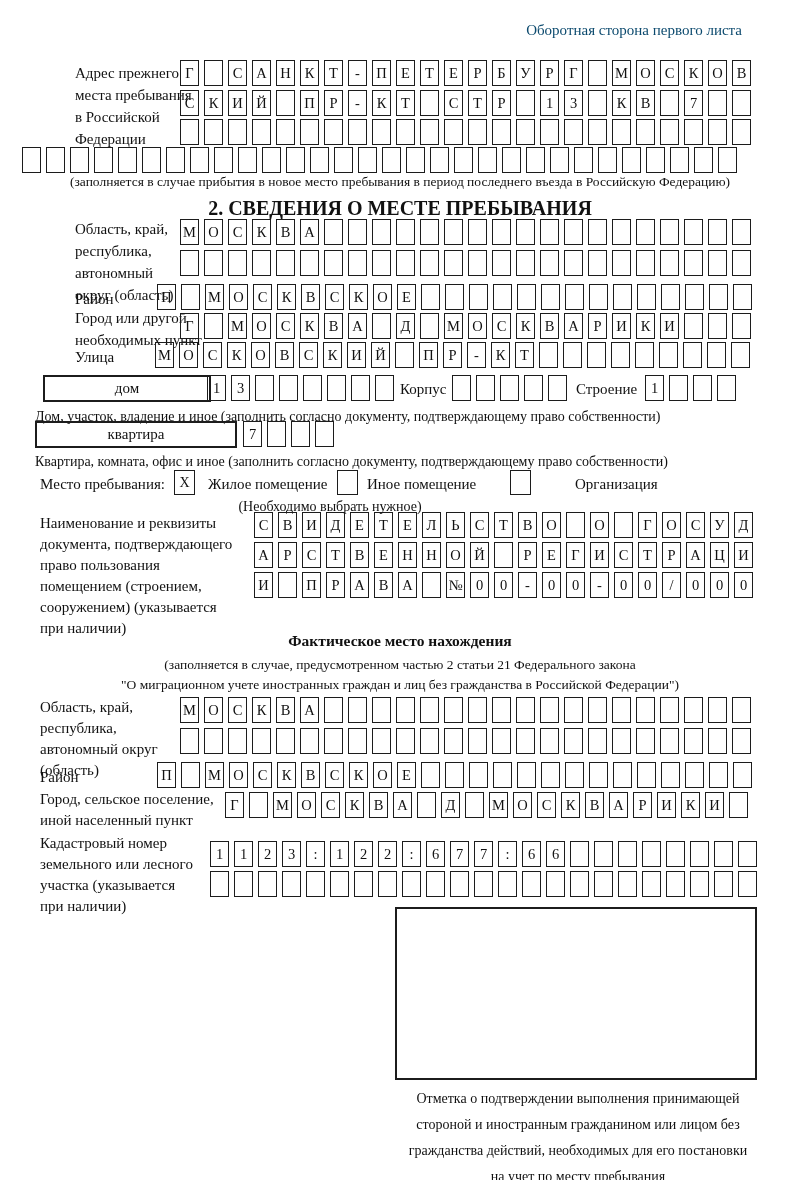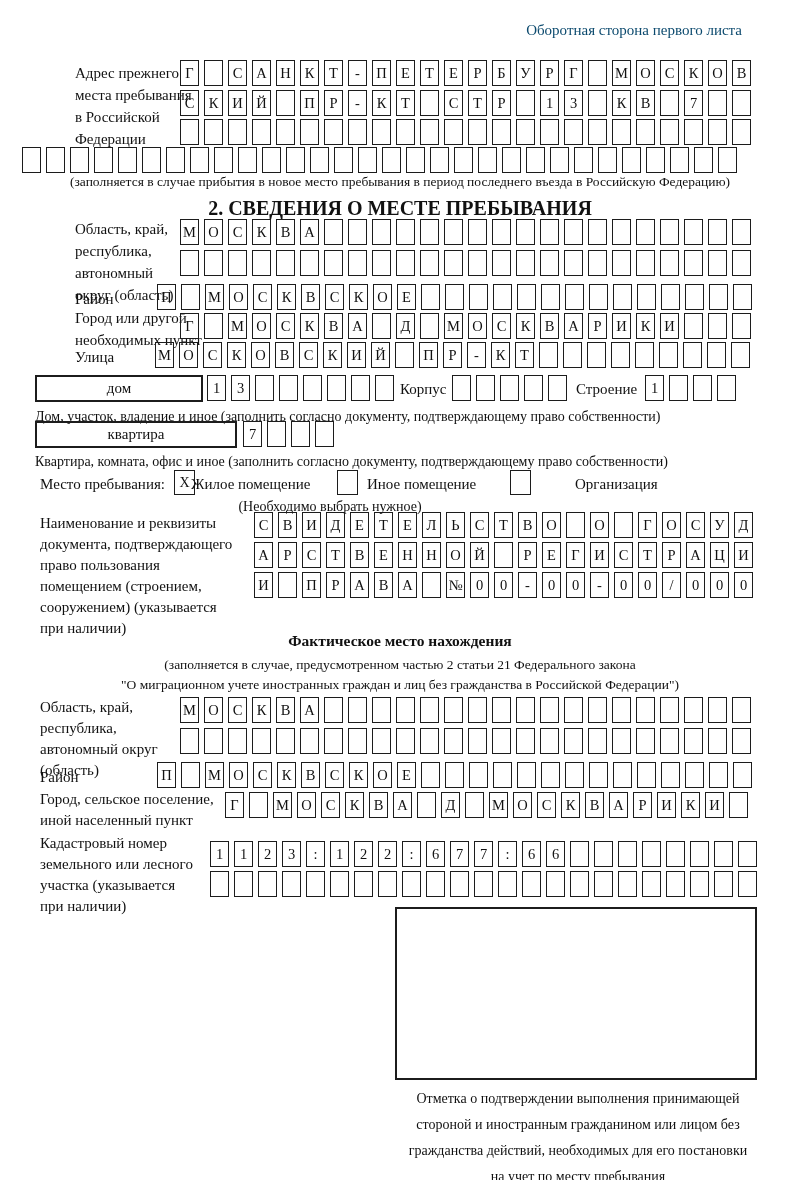--- a/index.html
+++ b/index.html
@@ -301,21 +301,21 @@
       <span class="cell"></span>
       <span class="cell"></span>
       <span class="cell"></span>
       <span class="cell"></span>
       <span class="cell"></span>
       <span class="cell"></span>
       <span class="cell"></span>
       <span class="cell"></span>
     </div>
 
-  <div class="abs labelbox" style="left:35px; top:375px; width:168px;">дом</div>
+  <div class="abs labelbox" style="left:43px; top:375px; width:168px;">дом</div>
   <div class="abs cellrow" style="left:207px; top:375px;">
       <span class="cell">1</span>
       <span class="cell">3</span>
       <span class="cell"></span>
       <span class="cell"></span>
       <span class="cell"></span>
       <span class="cell"></span>
       <span class="cell"></span>
       <span class="cell"></span>
     </div>
@@ -340,21 +340,21 @@
   <div class="abs cellrow" style="left:243px; top:421px;">
       <span class="cell">7</span>
       <span class="cell"></span>
       <span class="cell"></span>
       <span class="cell"></span>
     </div>
   <div class="abs lbl-sm" style="left:35px; top:451px;">Квартира, комната, офис и иное (заполнить согласно документу, подтверждающему право собственности)</div>
 
   <div class="abs lbl" style="left:40px; top:473px;">Место пребывания:</div>
   <div class="abs checkbox" style="left:174px; top:470px;">X</div>
-  <div class="abs lbl" style="left:191px; top:473px;">Жилое помещение</div>
+  <div class="abs lbl" style="left:208px; top:473px;">Жилое помещение</div>
   <div class="abs checkbox" style="left:337px; top:470px;"></div>
   <div class="abs lbl" style="left:367px; top:473px;">Иное помещение</div>
   <div class="abs checkbox" style="left:510px; top:470px;"></div>
   <div class="abs lbl" style="left:575px; top:473px;">Организация</div>
   <div class="abs lbl-sm" style="left:0; top:496px; width:660px; text-align:center;">(Необходимо выбрать нужное)</div>
 
   <div class="abs lbl" style="left:40px; top:513px; line-height:21px;">
       <div>Наименование и реквизиты</div>
       <div>документа, подтверждающего</div>
       <div>право пользования</div>

